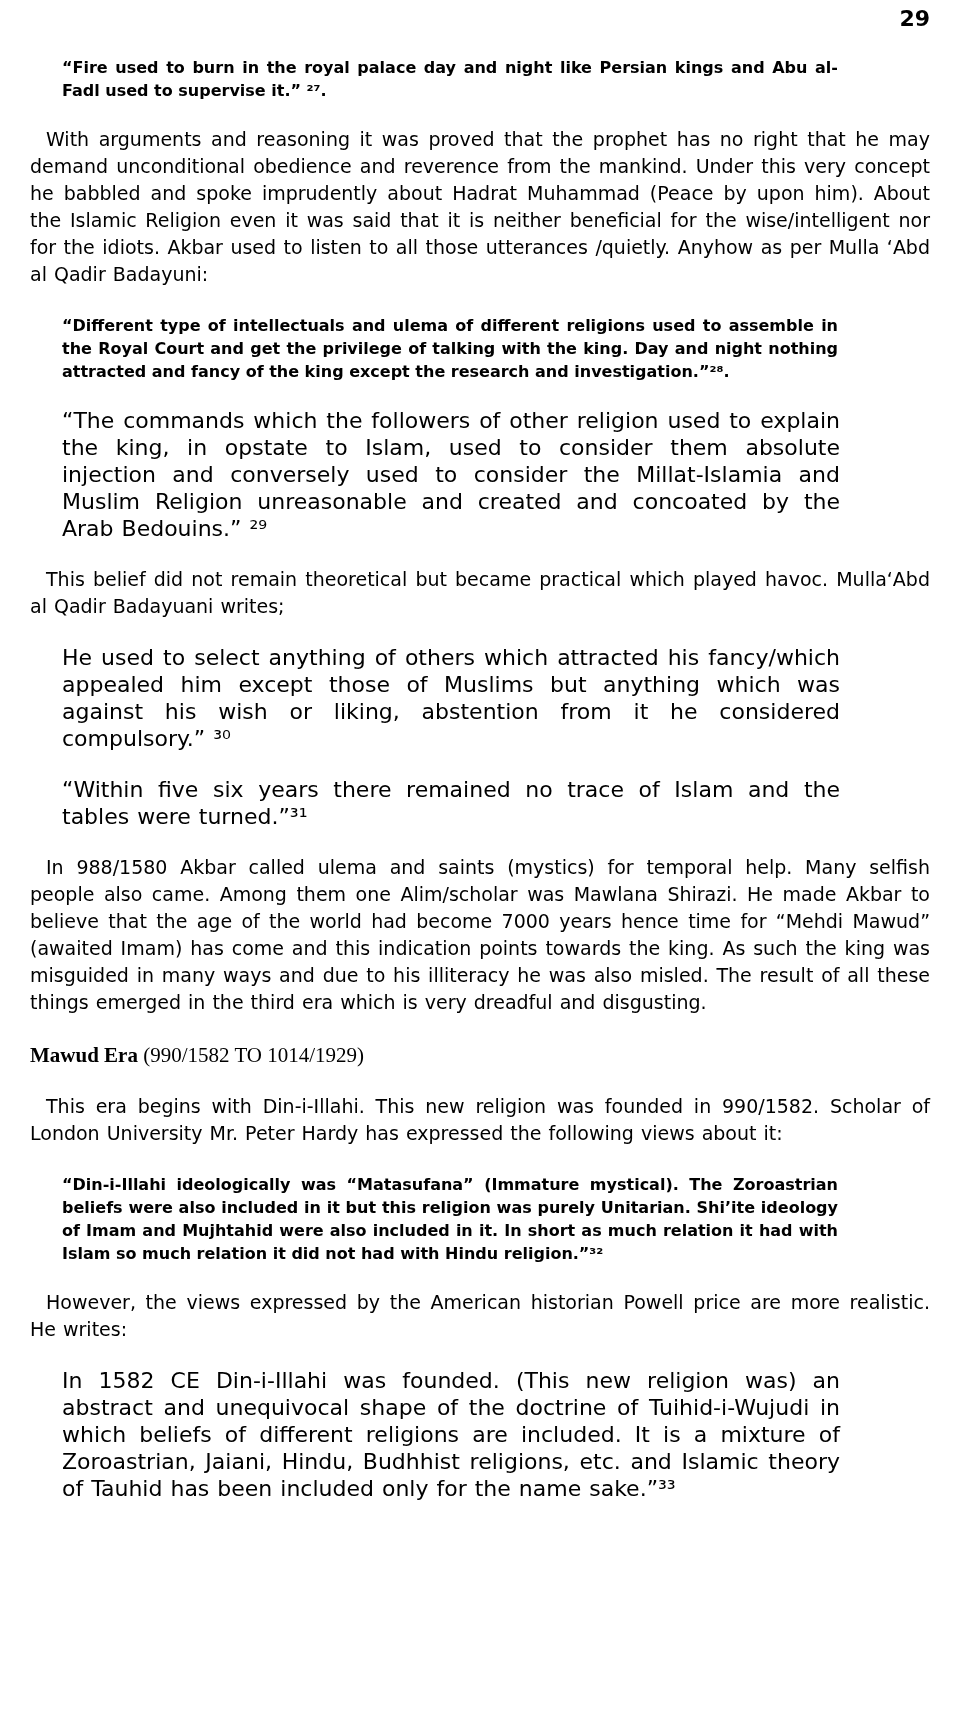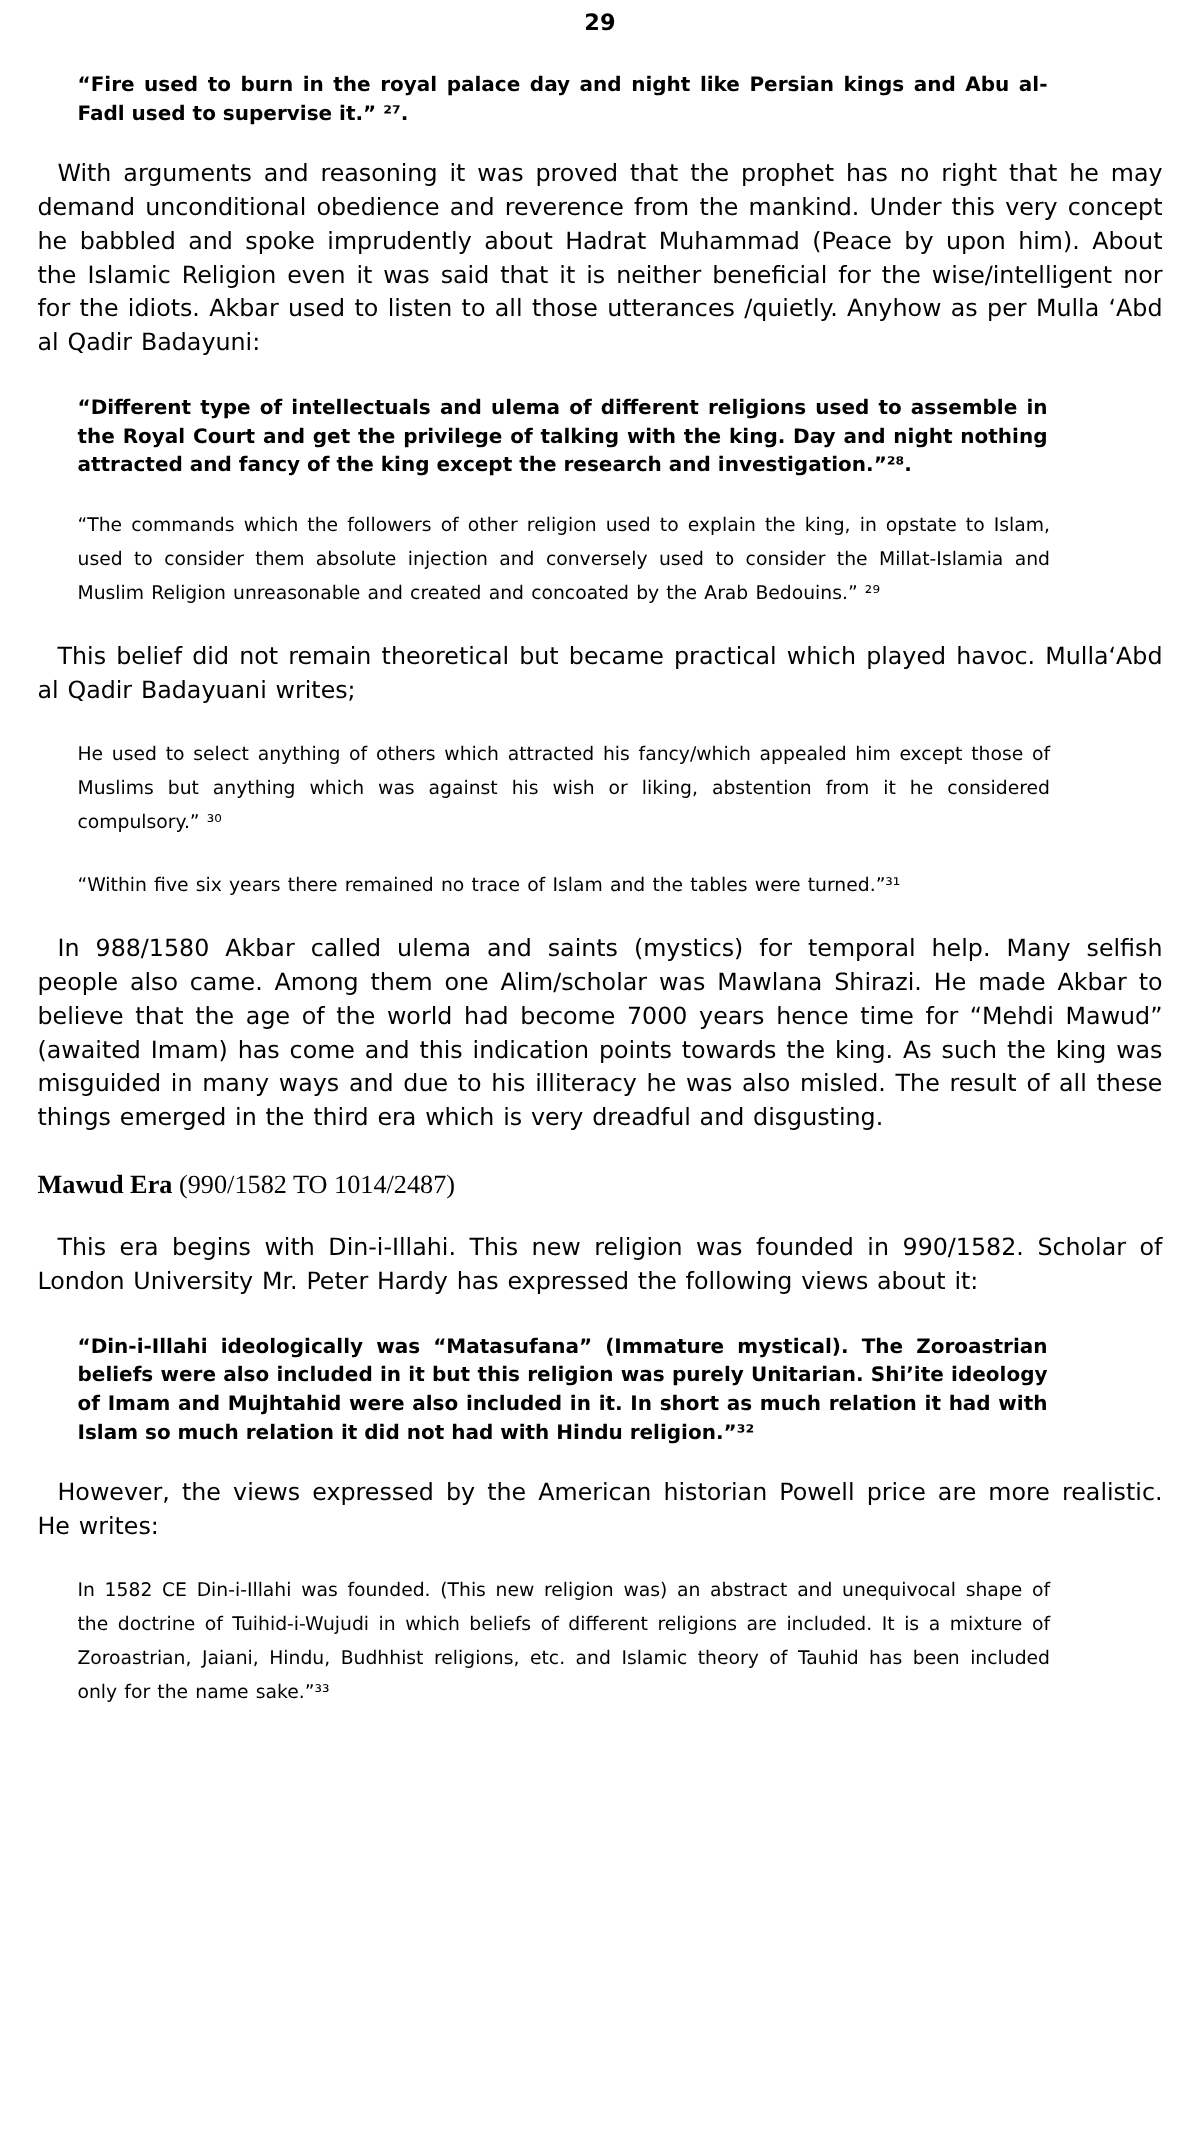--- a/index.html
+++ b/index.html
@@ -10,36 +10,36 @@
     width: 960px;
     height: 1720px;
     margin: 0 auto;
     background: #ffffff;
     color: #000000;
     font-family: "DejaVu Sans", sans-serif;
     padding: 8px 30px 0 30px;
     overflow: hidden;
   }
   .page-number {
-    text-align: center;
+    text-align: right;
     font-weight: bold;
-    font-size: 18px;
+    font-size: 22px;
     line-height: 22px;
     margin-bottom: 2px;
   }
   p.body {
     font-size: 19px;
     line-height: 27px;
     text-align: justify;
     text-indent: 16px;
     margin-top: 24px;
     word-spacing: 1px;
   }
   blockquote.quote {
-    font-size: 15px;
+    font-size: 22px;
     line-height: 27px;
     text-align: justify;
     margin: 24px 90px 0 32px;
     word-spacing: 1px;
   }
   blockquote.quote-bold {
     font-weight: bold;
     font-size: 16px;
     line-height: 23px;
     text-align: justify;
@@ -73,21 +73,21 @@
 
   <p class="body">This belief did not remain theoretical but became practical which played havoc. Mulla‘Abd al Qadir Badayuani writes;</p>
 
   <blockquote class="quote">He used to select anything of others which attracted his fancy/which appealed him except those of Muslims but anything which was against his wish or liking, abstention from it he considered compulsory.” ³⁰</blockquote>
 
 
   <blockquote class="quote">“Within five six years there remained no trace of Islam and the tables were turned.”³¹</blockquote>
 
   <p class="body">In 988/1580 Akbar called ulema and saints (mystics) for temporal help. Many selfish people also came. Among them one Alim/scholar was Mawlana Shirazi. He made Akbar to believe that the age of the world had become 7000 years hence time for “Mehdi Mawud” (awaited Imam) has come and this indication points towards the king. As such the king was misguided in many ways and due to his illiteracy he was also misled. The result of all these things emerged in the third era which is very dreadful and disgusting.</p>
 
-  <h2 class="era-heading"><span class="era-bold">Mawud Era</span><span> (990/1582 TO 1014/2487)</span></h2>
+  <h2 class="era-heading"><span class="era-bold">Mawud Era</span><span> (990/1582 TO 1014/1929)</span></h2>
 
   <p class="body">This era begins with Din-i-Illahi. This new religion was founded in 990/1582. Scholar of London University Mr. Peter Hardy has expressed the following views about it:</p>
 
   <blockquote class="quote-bold">“Din-i-Illahi ideologically was “Matasufana” (Immature mystical). The Zoroastrian beliefs were also included in it but this religion was purely Unitarian. Shi’ite ideology of Imam and Mujhtahid were also included in it. In short as much relation it had with Islam so much relation it did not had with Hindu religion.”³²</blockquote>
 
   <p class="body">However, the views expressed by the American historian Powell price are more realistic. He writes:</p>
 
   <blockquote class="quote">In 1582 CE Din-i-Illahi was founded. (This new religion was) an abstract and unequivocal shape of the doctrine of Tuihid-i-Wujudi in which beliefs of different religions are included. It is a mixture of Zoroastrian, Jaiani, Hindu, Budhhist religions, etc. and Islamic theory of Tauhid has been included only for the name sake.”³³</blockquote>
 
 </div>

